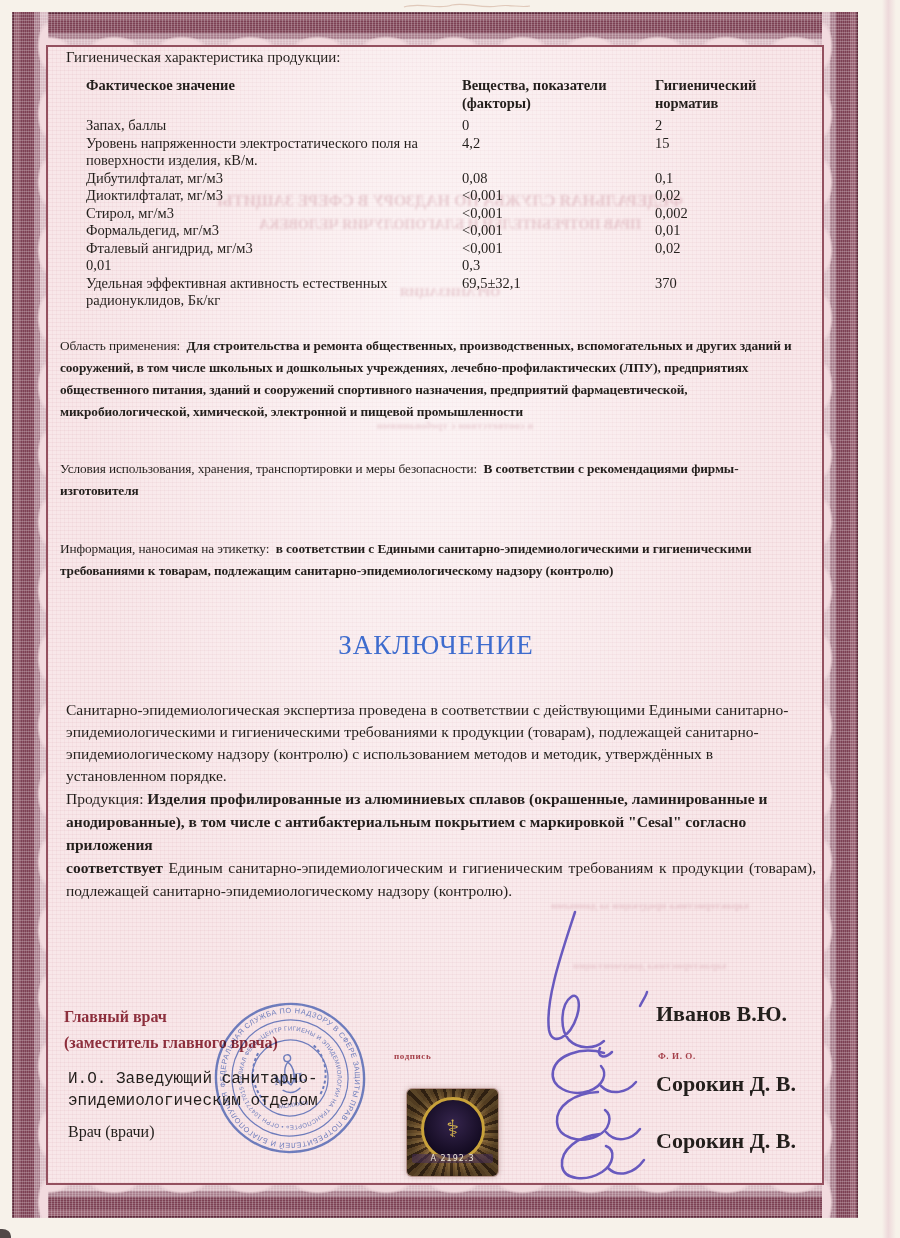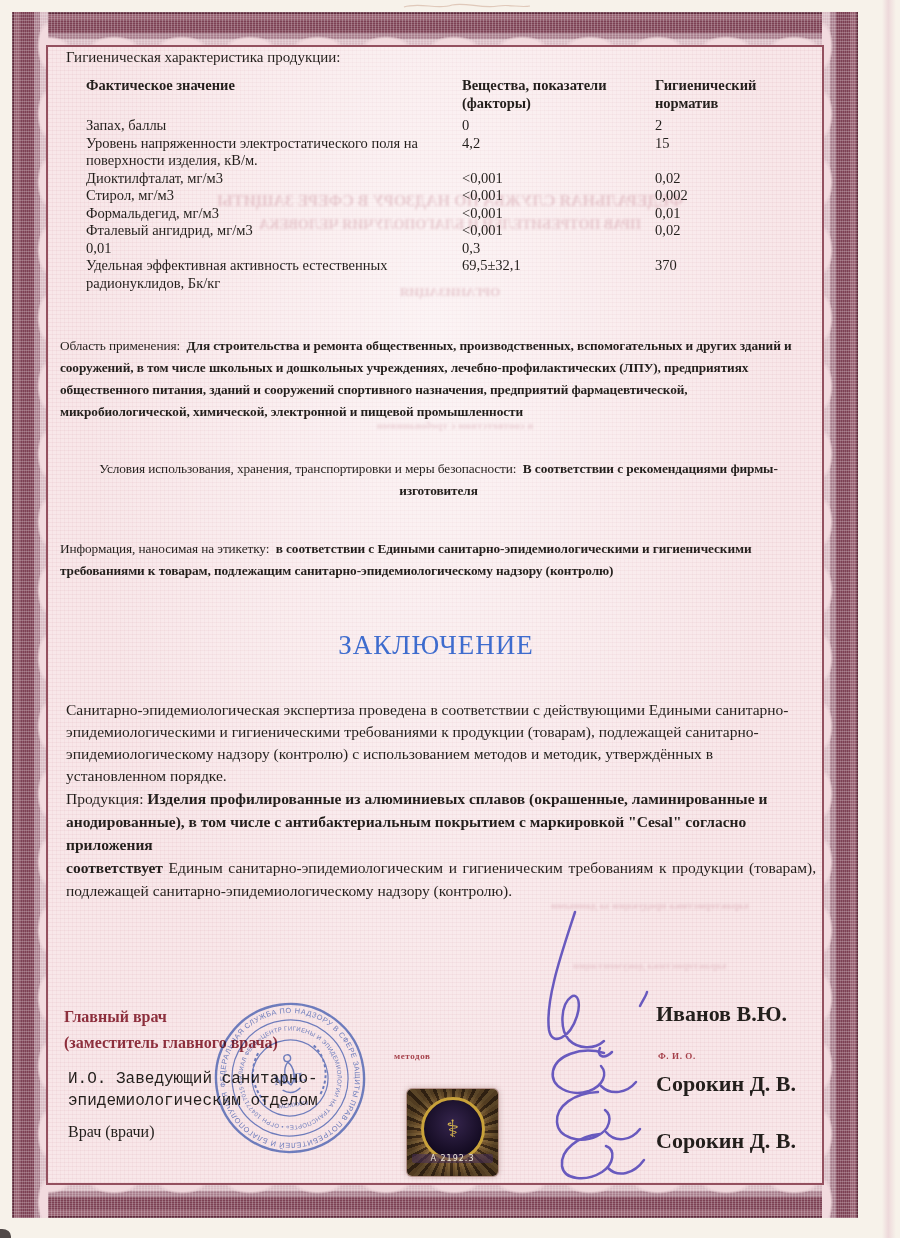--- a/index.html
+++ b/index.html
@@ -70,21 +70,21 @@
   .abs{position:absolute;}
   .doc-title{left:66px; top:49px; font-size:15px;}
   .tbl{left:86px; top:77px; width:736px; font-size:14.5px; line-height:17.5px;}
   .trow{display:grid; grid-template-columns:376px 193px 1fr;}
   .trow>div{padding:0;}
   .thead{font-weight:bold; margin-bottom:5px;}
   .sect{left:60px; width:757px; font-size:13.3px; line-height:22px; letter-spacing:-0.1px;}
   .sect .lbl{font-weight:normal;}
   .sect .bld{font-weight:bold;}
   .sect-app{top:335px;}
-  .sect-cond{top:458px;text-align:center;}
+  .sect-cond{top:458px;}
   .sect-info{top:538px;}
   .conclusion-h{left:48px; width:776px; top:630px; text-align:center;
     font-size:27px; font-weight:normal; letter-spacing:1px; color:#3e6cce;}
   .para{left:66px; width:750px; font-size:15.5px; line-height:22px;}
   .para-1{top:699px;}
   .para-prod{top:787px; line-height:23px;}
   .just{text-align:justify;}
   .bld{font-weight:bold;}
 
   
@@ -141,20 +141,25 @@
       <div>Запах, баллы</div>
         <div>0</div>
         <div>2</div>
     </div>
     <div class="trow">
       <div>Уровень напряженности электростатического поля на поверхности изделия, кВ/м.</div>
         <div>4,2</div>
         <div>15</div>
     </div>
     <div class="trow">
+      <div>Дибутилфталат, мг/м3</div>
+        <div>0,08</div>
+        <div>0,1</div>
+    </div>
+    <div class="trow">
       <div>Диоктилфталат, мг/м3</div>
         <div>&lt;0,001</div>
         <div>0,02</div>
     </div>
     <div class="trow">
       <div>Стирол, мг/м3</div>
         <div>&lt;0,001</div>
         <div>0,002</div>
     </div>
     <div class="trow">
@@ -203,21 +208,21 @@
       <span class="bld">Изделия профилированные из алюминиевых сплавов (окрашенные, ламинированные и анодированные), в том числе с антибактериальным покрытием с маркировкой "Cesal" согласно приложения</span>
     </div>
     <div class="just">
       <span class="bld">соответствует</span>
       <span>Единым санитарно-эпидемиологическим и гигиеническим требованиям к продукции (товарам), подлежащей санитарно-эпидемиологическому надзору (контролю).</span>
     </div>
   </div>
 
   <div class="abs role-maroon" style="top:1008px;">Главный врач</div>
   <div class="abs role-maroon" style="top:1034px;">(заместитель главного врача)</div>
-  <div class="abs caption" style="left:394px; top:1051px;">методов</div>
+  <div class="abs caption" style="left:394px; top:1051px;">подпись</div>
   <div class="abs sig-left" style="top:1068px; width:368px;font-family:Liberation Mono, monospace;">И.О. Заведующий санитарно-эпидемиологическим отделом</div>
   <div class="abs sig-left" style="top:1121px;">Врач (врачи)</div>
 
   <div class="abs name" style="top:1001px;">Иванов В.Ю.</div>
   <div class="abs caption" style="left:658px; top:1051px;">Ф. И. О.</div>
   <div class="abs name" style="top:1071px;">Сорокин Д. В.</div>
   <div class="abs name" style="top:1128px;">Сорокин Д. В.</div>
 
   <svg class="stamp-svg" width="900" height="1238" viewBox="0 0 900 1238">
     <defs>

